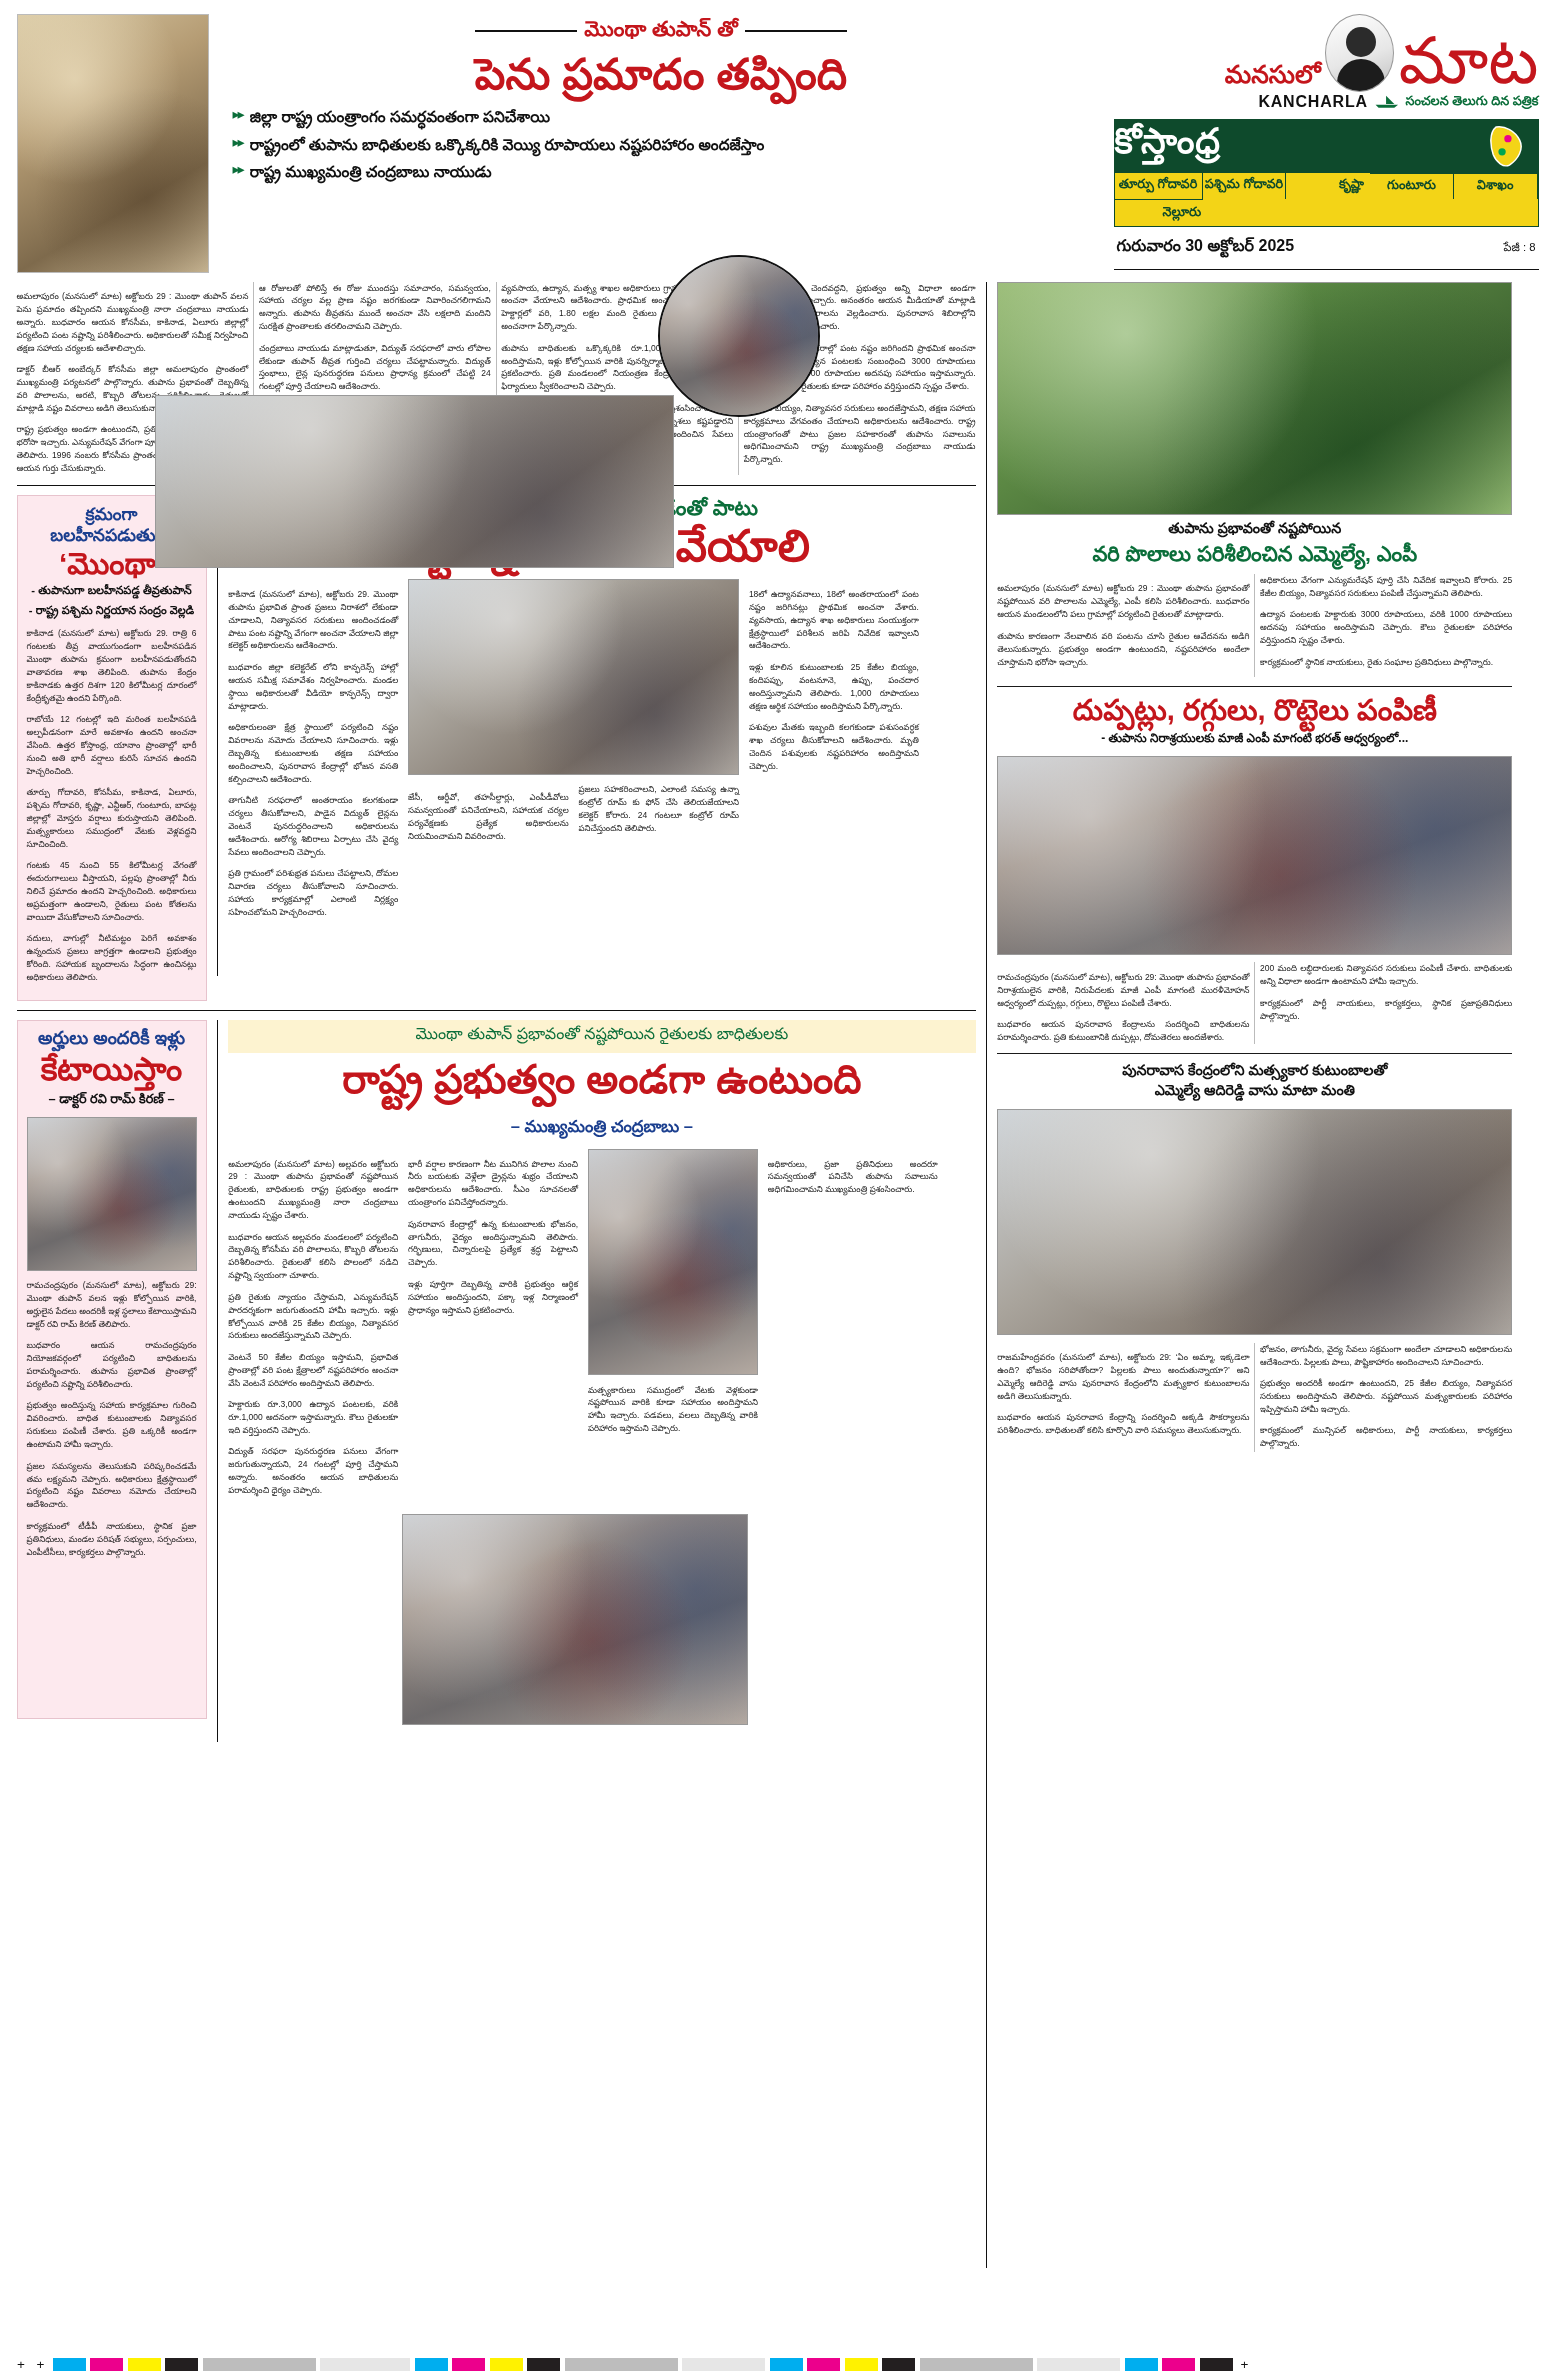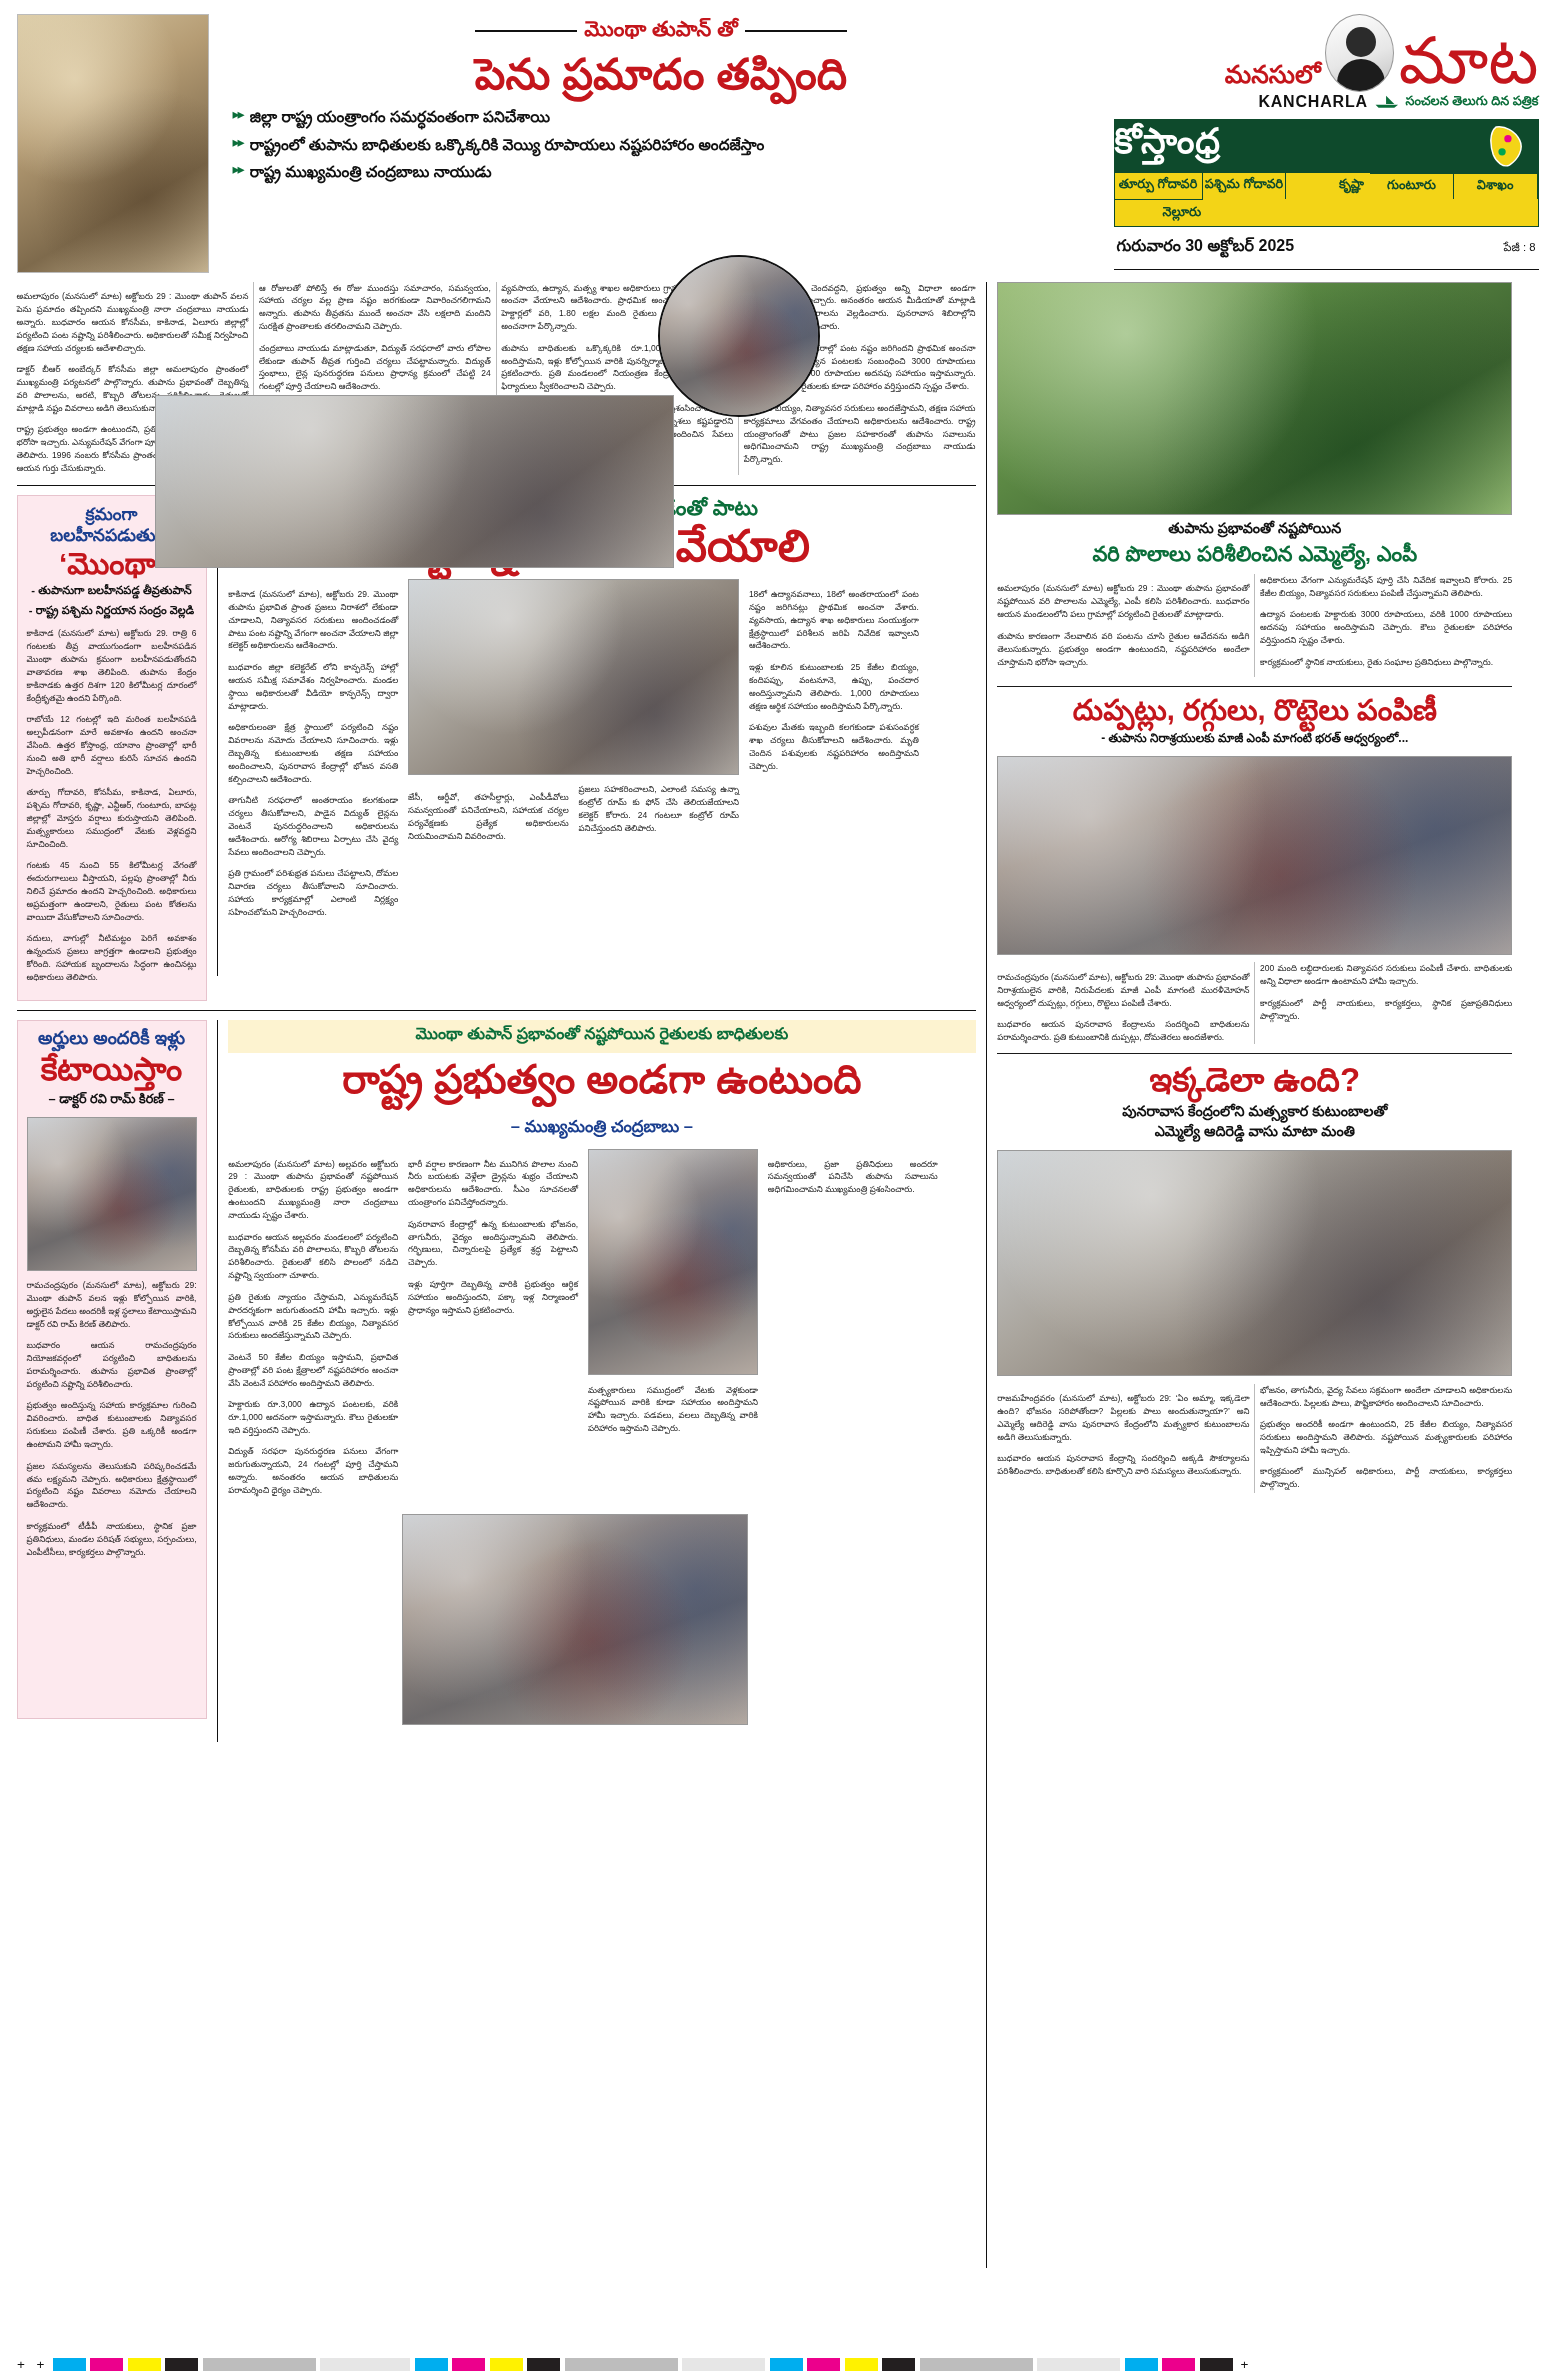--- a/index.html
+++ b/index.html
@@ -312,21 +312,21 @@
               <p>ప్రజల సమస్యలను తెలుసుకుని పరిష్కరించడమే తమ లక్ష్యమని చెప్పారు. అధికారులు క్షేత్రస్థాయిలో పర్యటించి నష్టం వివరాలు నమోదు చేయాలని ఆదేశించారు.</p>
               <p>కార్యక్రమంలో టీడీపీ నాయకులు, స్థానిక ప్రజా ప్రతినిధులు, మండల పరిషత్ సభ్యులు, సర్పంచులు, ఎంపీటీసీలు, కార్యకర్తలు పాల్గొన్నారు.</p>
             </div>
           </div>
         </div>
 
         <div class="colsep" style="height:722px;"></div>
 
         <div style="flex:1 1 auto;">
           <div class="yellow-box" style="padding:5.3px 6px; text-align:center;">
-            <div class="tel" style="font-size:16px; font-weight:bold; color:#0b6e3a;">మొంథా తుపాన్ ప్రభావంతో నష్టపోయిన రైతులకు బాధితులకు</div>
+            <div class="tel" style="font-size:16px; font-weight:normal; color:#0b6e3a;">మొంథా తుపాన్ ప్రభావంతో నష్టపోయిన రైతులకు బాధితులకు</div>
           </div>
           <div class="sec-head-red tel" style="font-size:40px; margin-top:4.5px;">రాష్ట్ర ప్రభుత్వం అండగా ఉంటుంది</div>
           <div class="tel" style="text-align:center; font-size:16.5px; font-weight:bold; color:#1b3f8f; margin-top:16px;">– ముఖ్యమంత్రి చంద్రబాబు –</div>
 
           <div style="display:flex; gap:9.8px; margin-top:9px;">
             <div style="width:170px;" class="body-text tel">
               <p>అమలాపురం (మనసులో మాట) అల్లవరం అక్టోబరు 29 : మొంథా తుపాను ప్రభావంతో నష్టపోయిన రైతులకు, బాధితులకు రాష్ట్ర ప్రభుత్వం అండగా ఉంటుందని ముఖ్యమంత్రి నారా చంద్రబాబు నాయుడు స్పష్టం చేశారు.</p>
               <p>బుధవారం ఆయన అల్లవరం మండలంలో పర్యటించి దెబ్బతిన్న కోనసీమ వరి పొలాలను, కొబ్బరి తోటలను పరిశీలించారు. రైతులతో కలిసి పొలంలో నడిచి నష్టాన్ని స్వయంగా చూశారు.</p>
               <p>ప్రతి రైతుకు న్యాయం చేస్తామని, ఎన్యుమరేషన్ పారదర్శకంగా జరుగుతుందని హామీ ఇచ్చారు. ఇళ్లు కోల్పోయిన వారికి 25 కేజీల బియ్యం, నిత్యావసర సరుకులు అందజేస్తున్నామని చెప్పారు.</p>
               <p>వెంటనే 50 కేజీల బియ్యం ఇస్తామని, ప్రభావిత ప్రాంతాల్లో వరి పంట క్షేత్రాలలో నష్టపరిహారం అంచనా వేసి వెంటనే పరిహారం అందిస్తామని తెలిపారు.</p>
@@ -383,21 +383,20 @@
 
       <div class="body-text tel" style="column-count:2; column-gap:10.5px; column-rule:0.8px solid #bbb; margin-top:7.5px;">
         <p>రామచంద్రపురం (మనసులో మాట), అక్టోబరు 29: మొంథా తుపాను ప్రభావంతో నిరాశ్రయులైన వారికి, నిరుపేదలకు మాజీ ఎంపీ మాగంటి మురళీమోహన్ ఆధ్వర్యంలో దుప్పట్లు, రగ్గులు, రొట్టెలు పంపిణీ చేశారు.</p>
         <p>బుధవారం ఆయన పునరావాస కేంద్రాలను సందర్శించి బాధితులను పరామర్శించారు. ప్రతి కుటుంబానికి దుప్పట్లు, దోమతెరలు అందజేశారు.</p>
         <p>200 మంది లబ్ధిదారులకు నిత్యావసర సరుకులు పంపిణీ చేశారు. బాధితులకు అన్ని విధాలా అండగా ఉంటామని హామీ ఇచ్చారు.</p>
         <p>కార్యక్రమంలో పార్టీ నాయకులు, కార్యకర్తలు, స్థానిక ప్రజాప్రతినిధులు పాల్గొన్నారు.</p>
       </div>
 
       <div class="rule" style="height:1.5px; margin:9px 0 7.5px;"></div>
 
-      <div class="sec-head-red tel" style="font-size:33px;">ఇక్కడెలా ఉంది?</div>
       <div class="tel" style="text-align:center; font-size:14.3px; font-weight:bold; color:#111; margin-top:4.5px; white-space:pre-line;">పునరావాస కేంద్రంలోని మత్స్యకార కుటుంబాలతో
 ఎమ్మెల్యే ఆదిరెడ్డి వాసు మాటా మంతి</div>
 
       <div class="photo indoor" style="width:100%; height:226px; margin-top:7.5px; border:0.8px solid #999;"></div>
 
       <div class="body-text tel" style="column-count:2; column-gap:10.5px; column-rule:0.8px solid #bbb; margin-top:7.5px;">
         <p>రాజమహేంద్రవరం (మనసులో మాట), అక్టోబరు 29: ‘ఏం అమ్మా, ఇక్కడెలా ఉంది? భోజనం సరిపోతోందా? పిల్లలకు పాలు అందుతున్నాయా?’ అని ఎమ్మెల్యే ఆదిరెడ్డి వాసు పునరావాస కేంద్రంలోని మత్స్యకార కుటుంబాలను అడిగి తెలుసుకున్నారు.</p>
         <p>బుధవారం ఆయన పునరావాస కేంద్రాన్ని సందర్శించి అక్కడి సౌకర్యాలను పరిశీలించారు. బాధితులతో కలిసి కూర్చొని వారి సమస్యలు తెలుసుకున్నారు.</p>
         <p>భోజనం, తాగునీరు, వైద్య సేవలు సక్రమంగా అందేలా చూడాలని అధికారులను ఆదేశించారు. పిల్లలకు పాలు, పౌష్టికాహారం అందించాలని సూచించారు.</p>
         <p>ప్రభుత్వం అందరికీ అండగా ఉంటుందని, 25 కేజీల బియ్యం, నిత్యావసర సరుకులు అందిస్తామని తెలిపారు. నష్టపోయిన మత్స్యకారులకు పరిహారం ఇప్పిస్తామని హామీ ఇచ్చారు.</p>

